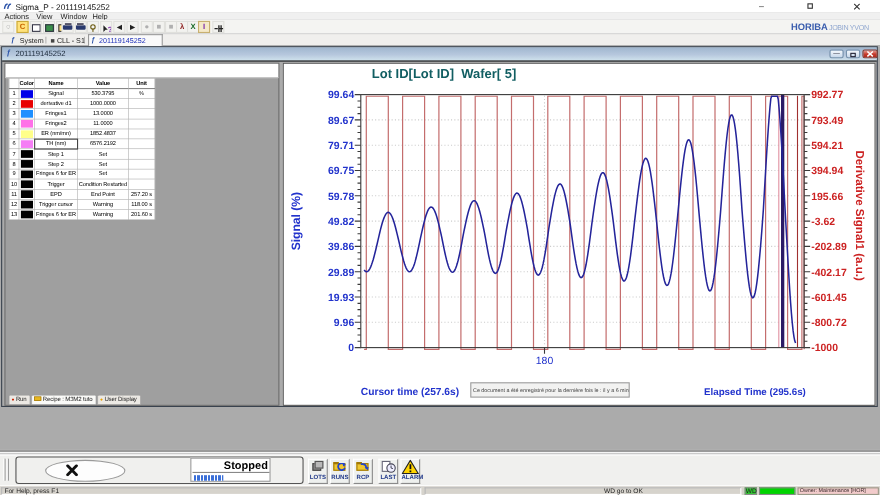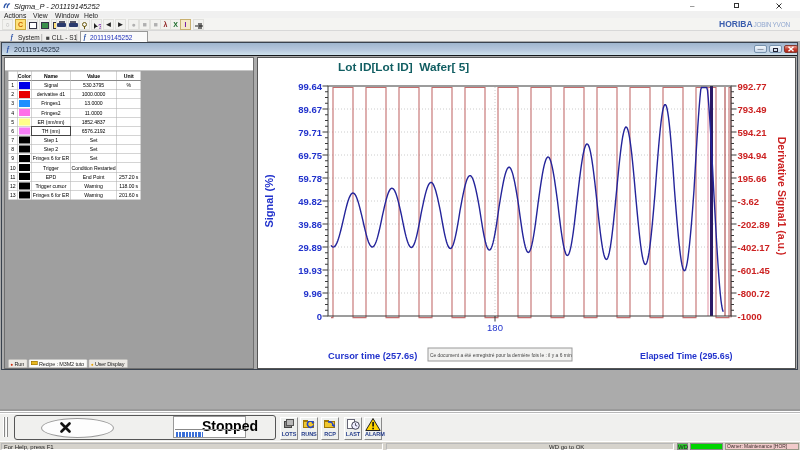--- a/index.html
+++ b/index.html
@@ -13,21 +13,21 @@
 .bic{height:13px;font-size:10px;line-height:13px;position:relative;}
 </style></head><body>
 <div id="app">
 
   <div class="abs" style="left:0;top:0;width:800px;height:11px;background:#ffffff;"></div>
   <div class="abs" style="left:3px;top:2px;width:8px;height:8px;">
       <svg width="8" height="8">
         <path d="M1 6 Q2 1 4 2 M4 6 Q5 1 7 2" stroke="#2a52a8" stroke-width="1.3" fill="none"></path>
       </svg>
     </div>
-  <div class="abs" style="left:14px;top:1.5px;font-size:7.5px;color:#111;font-style:italic;">Sigma_P - 201119145252</div>
+  <div class="abs" style="left:14px;top:1.5px;font-size:7.5px;color:#111;">Sigma_P - 201119145252</div>
   <div class="abs" style="left:690px;top:1px;font-size:8px;color:#333;letter-spacing:0;">–</div>
   <div class="abs" style="left:734px;top:2.5px;width:5px;height:5px;border:1px solid #333;"></div>
   <div class="abs" style="left:776px;top:3px;">
       <svg width="6" height="6">
         <path d="M0.5 0.5 L5.5 5.5 M5.5 0.5 L0.5 5.5" stroke="#333" stroke-width="1"></path>
       </svg>
     </div>
 
   <div class="abs" style="left:0;top:11px;width:800px;height:7px;background:#f0f0f0;font-size:6.8px;color:#222;">
     <span style="position:absolute;left:4px;top:0.5px;">Actions</span>
@@ -394,21 +394,21 @@
     <div class="abs" style="left:3px;top:6px;width:2px;height:20px;border-left:1px solid #fff;border-right:1px solid #888;"></div>
     <div class="abs" style="left:6px;top:6px;width:2px;height:20px;border-left:1px solid #fff;border-right:1px solid #888;"></div>
     <div class="abs" style="left:14px;top:4px;width:262px;height:25px;border:1.5px solid #555;border-radius:3px;"></div>
     <div class="abs" style="left:41px;top:6.5px;width:73px;height:20px;background:#fdfdfd;border:1.5px solid #9a9a9a;border-radius:50%;"></div>
     <div class="abs" style="left:60px;top:11px;">
         <svg width="11" height="11">
           <path d="M1.5 1.5 L9.5 9.5 M9.5 1.5 L1.5 9.5" stroke="#111" stroke-width="2.6" stroke-linecap="round"></path>
         </svg>
       </div>
     <div class="abs" style="left:173px;top:5px;width:73px;height:22px;background:#fff;border:1px solid #999;">
-      <div style="text-align:center;font-size:14px;font-weight:bold;color:#000;padding-top:0.5px;margin-left:28px;">Stopped</div>
+      <div style="text-align:center;font-size:10px;font-weight:bold;color:#000;padding-top:0.5px;margin-left:28px;">Stopped</div>
       <div style="position:absolute;left:1px;top:12px;width:70px;height:8px;border-top:1px solid #888;">
         <div style="position:absolute;left:1px;top:1.5px;width:27px;height:5px;background:repeating-linear-gradient(90deg,#3a6fd8 0,#3a6fd8 2.2px,#fff 2.2px,#fff 3.2px);"></div>
       </div>
     </div>
     <div class="bbt" style="left:280px;"><div class="bic">
           <span style="position:absolute;left:3px;top:3px;width:8px;height:7px;background:#888;border:1px solid #444;"></span>
           <span style="position:absolute;left:5px;top:1px;width:8px;height:7px;background:#b8b8b8;border:1px solid #555;"></span>
         </div>LOTS</div>
     <div class="bbt" style="left:300px;"><div class="bic">
           <span style="position:absolute;left:2px;top:3px;width:11px;height:7px;background:#f0c830;border:1px solid #a07808;"></span>

